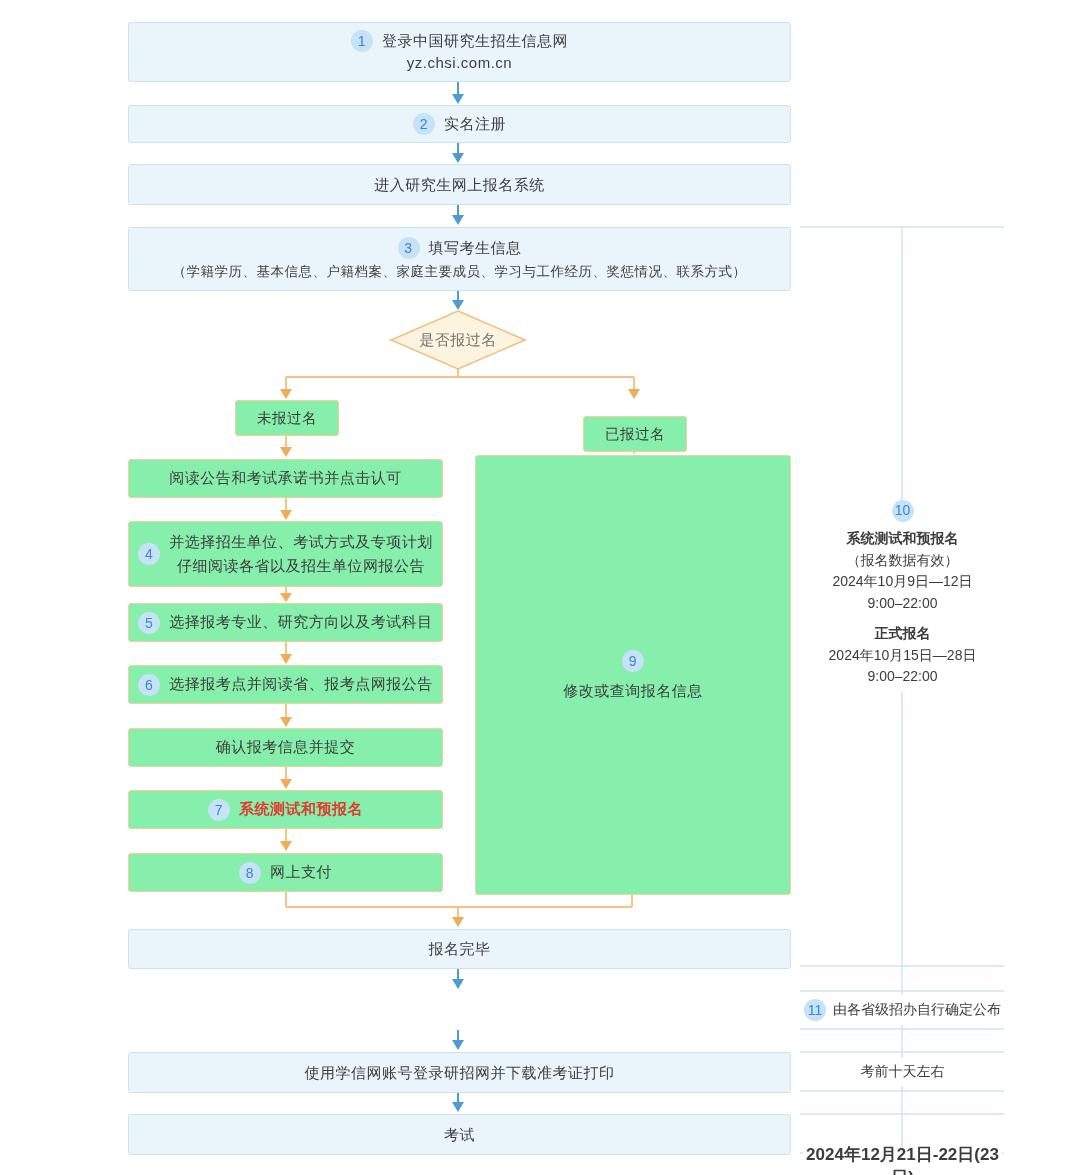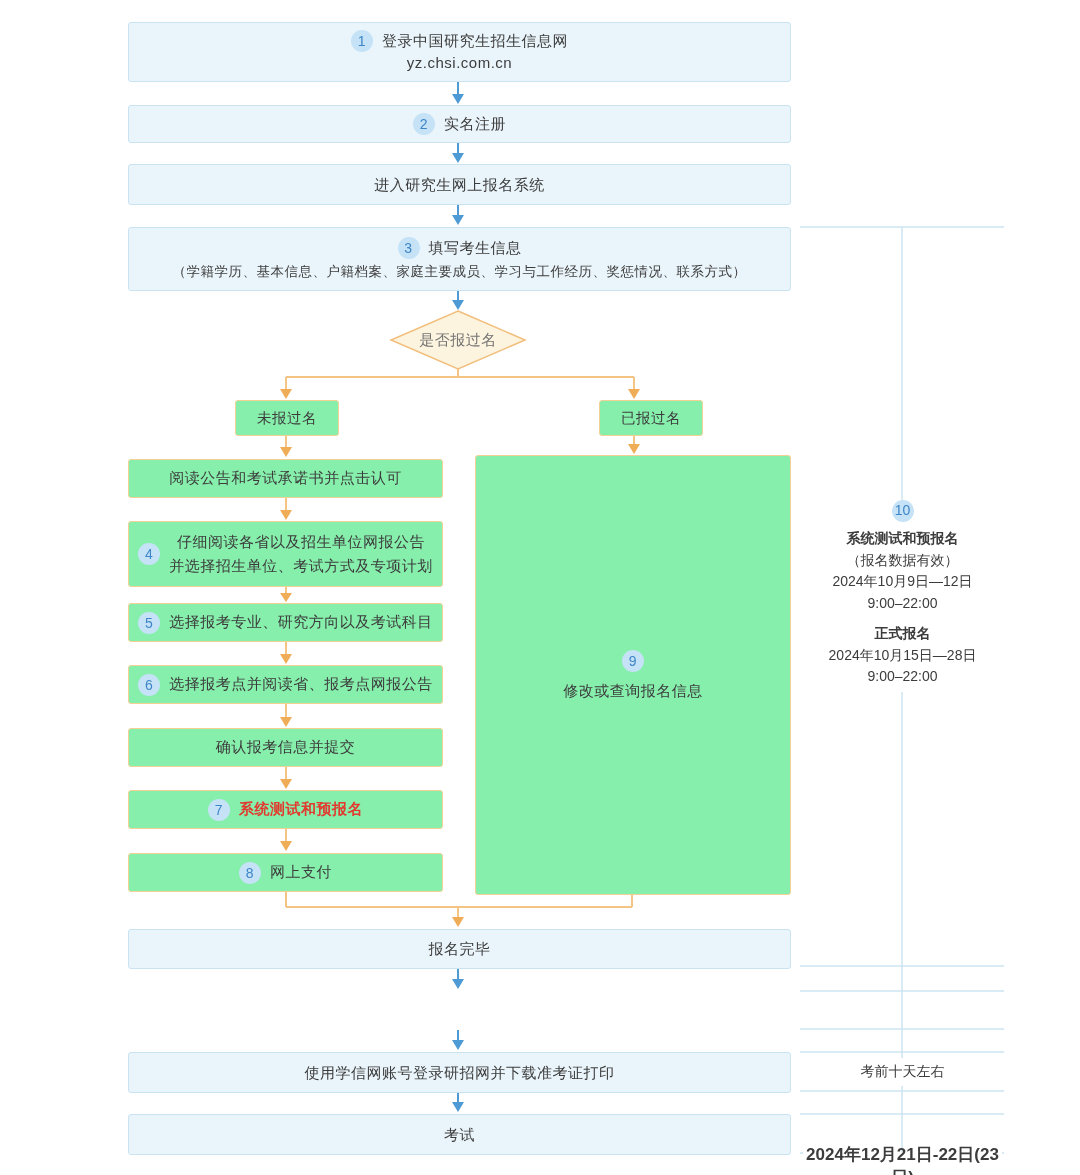--- a/index.html
+++ b/index.html
@@ -125,34 +125,34 @@
       <span>填写考生信息</span>
     </div>
     <div class="detail">（学籍学历、基本信息、户籍档案、家庭主要成员、学习与工作经历、奖惩情况、联系方式）</div>
   </div>
 
   <div class="dlabel">是否报过名</div>
 
   <div class="ybox" style="left:235px;top:400px;width:102px;height:34px;font-size:14.5px;">
     <span>未报过名</span>
   </div>
-  <div class="ybox" style="left:583px;top:400px;width:102px;height:34px;font-size:14.5px;margin-left:16px;">
+  <div class="ybox" style="left:583px;top:416px;width:102px;height:34px;font-size:14.5px;">
     <span>已报过名</span>
   </div>
 
   <div class="ybox" style="left:128px;top:459px;width:313px;height:37px;">
     <span>阅读公告和考试承诺书并点击认可</span>
   </div>
 
   <div class="ybox" style="left:128px;top:521px;width:313px;height:64px;">
     <div class="row">
       <span class="badge">4</span>
       <div class="col" style="line-height:1.6;">
+        <span>并选择招生单位、考试方式及专项计划</span>
         <span>仔细阅读各省以及招生单位网报公告</span>
-        <span>并选择招生单位、考试方式及专项计划</span>
       </div>
     </div>
   </div>
 
   <div class="ybox" style="left:128px;top:603px;width:313px;height:37px;">
     <div class="row">
       <span class="badge">5</span>
       <span>选择报考专业、研究方向以及考试科目</span>
     </div>
   </div>
@@ -202,20 +202,24 @@
     <span class="b">系统测试和预报名</span>
     <span>（报名数据有效）</span>
     <span>2024年10月9日—12日</span>
     <span>9:00–22:00</span>
     <span class="gap"></span>
     <span class="b">正式报名</span>
     <span>2024年10月15日—28日</span>
     <span>9:00–22:00</span>
   </div>
 
+  <div class="rtext rrow" style="top:995px;height:30px;">
+    <span class="badge">11</span>
+    <span>由各省级招办自行确定公布</span>
+  </div>
 
   <div class="rtext rrow" style="top:1058px;height:28px;">
     <span>考前十天左右</span>
   </div>
 
   <div class="rtext rrow bold" style="top:1119px;height:28px;font-size:17px;margin-top:33px;">
     <span>2024年12月21日-22日(23日)</span>
   </div>
 
 </div>

